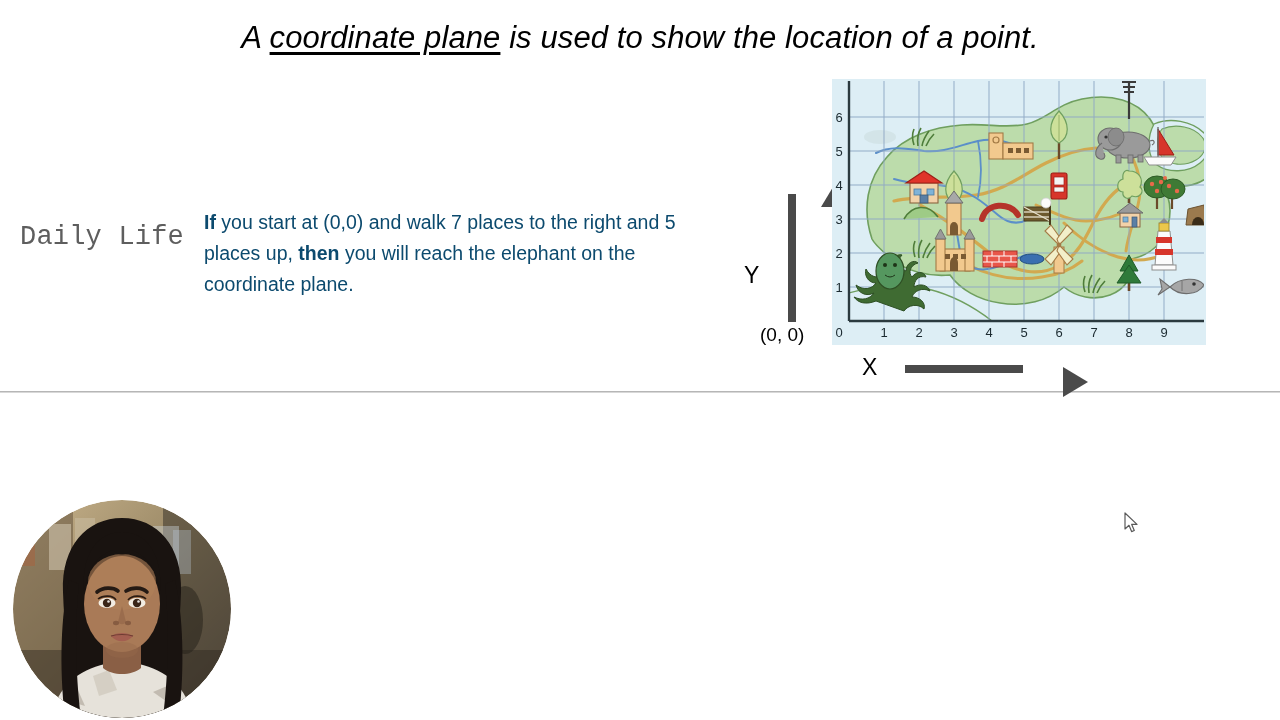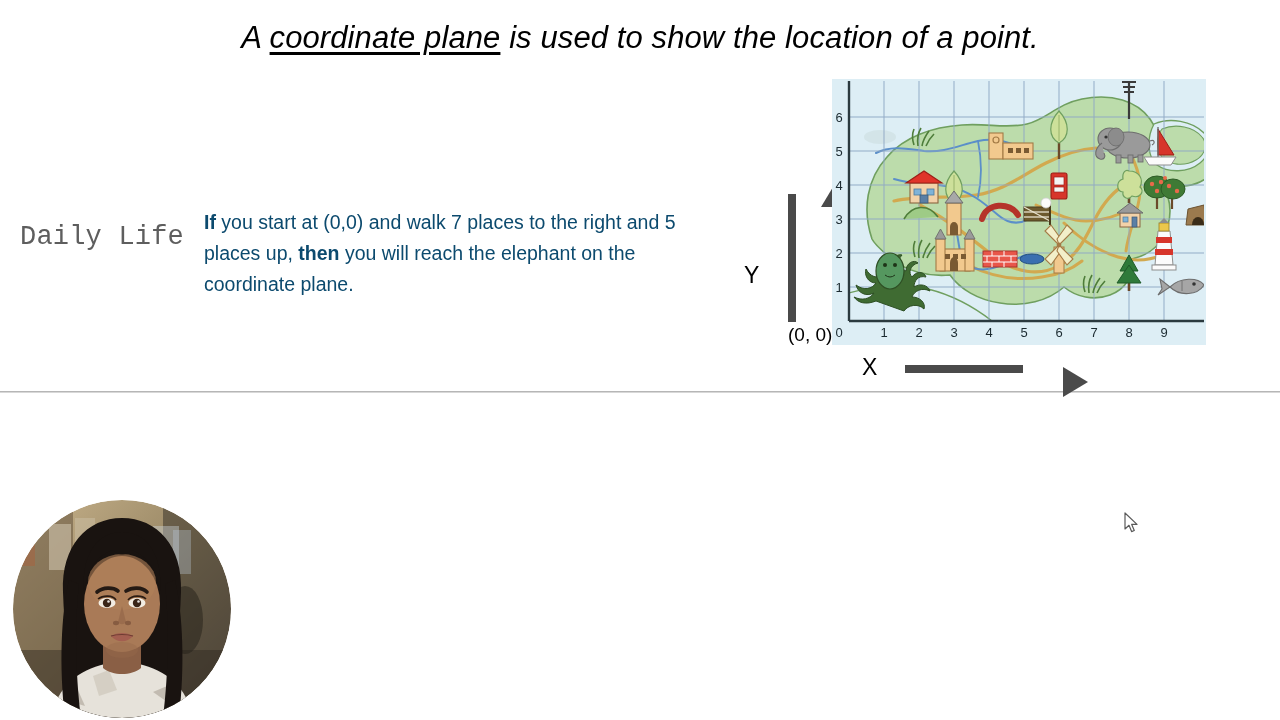--- a/index.html
+++ b/index.html
@@ -80,21 +80,21 @@
     width: 8px; height: 128px; background: #4a4a4a;
   }
   #y-arrow-head {
     position: absolute; left: 33px; top: -12px;
     width: 0; height: 0;
     border-left: 15px solid transparent;
     border-right: 15px solid transparent;
     border-bottom: 25px solid #4a4a4a;
   }
   #origin-label {
-    position: absolute; left: 44px; top: 136px;
+    position: absolute; left: 16px; top: 136px;
     font-size: 19px; color: #000; white-space: nowrap;
   }
 
   #x-axis-group { position: absolute; left: 862px; top: 352px; width: 200px; height: 40px; }
   #x-axis-letter {
     position: absolute; left: 0px; top: 2px;
     font-size: 23px; color: #000;
   }
   #x-arrow {
     position: absolute; left: 43px; top: 13px;

